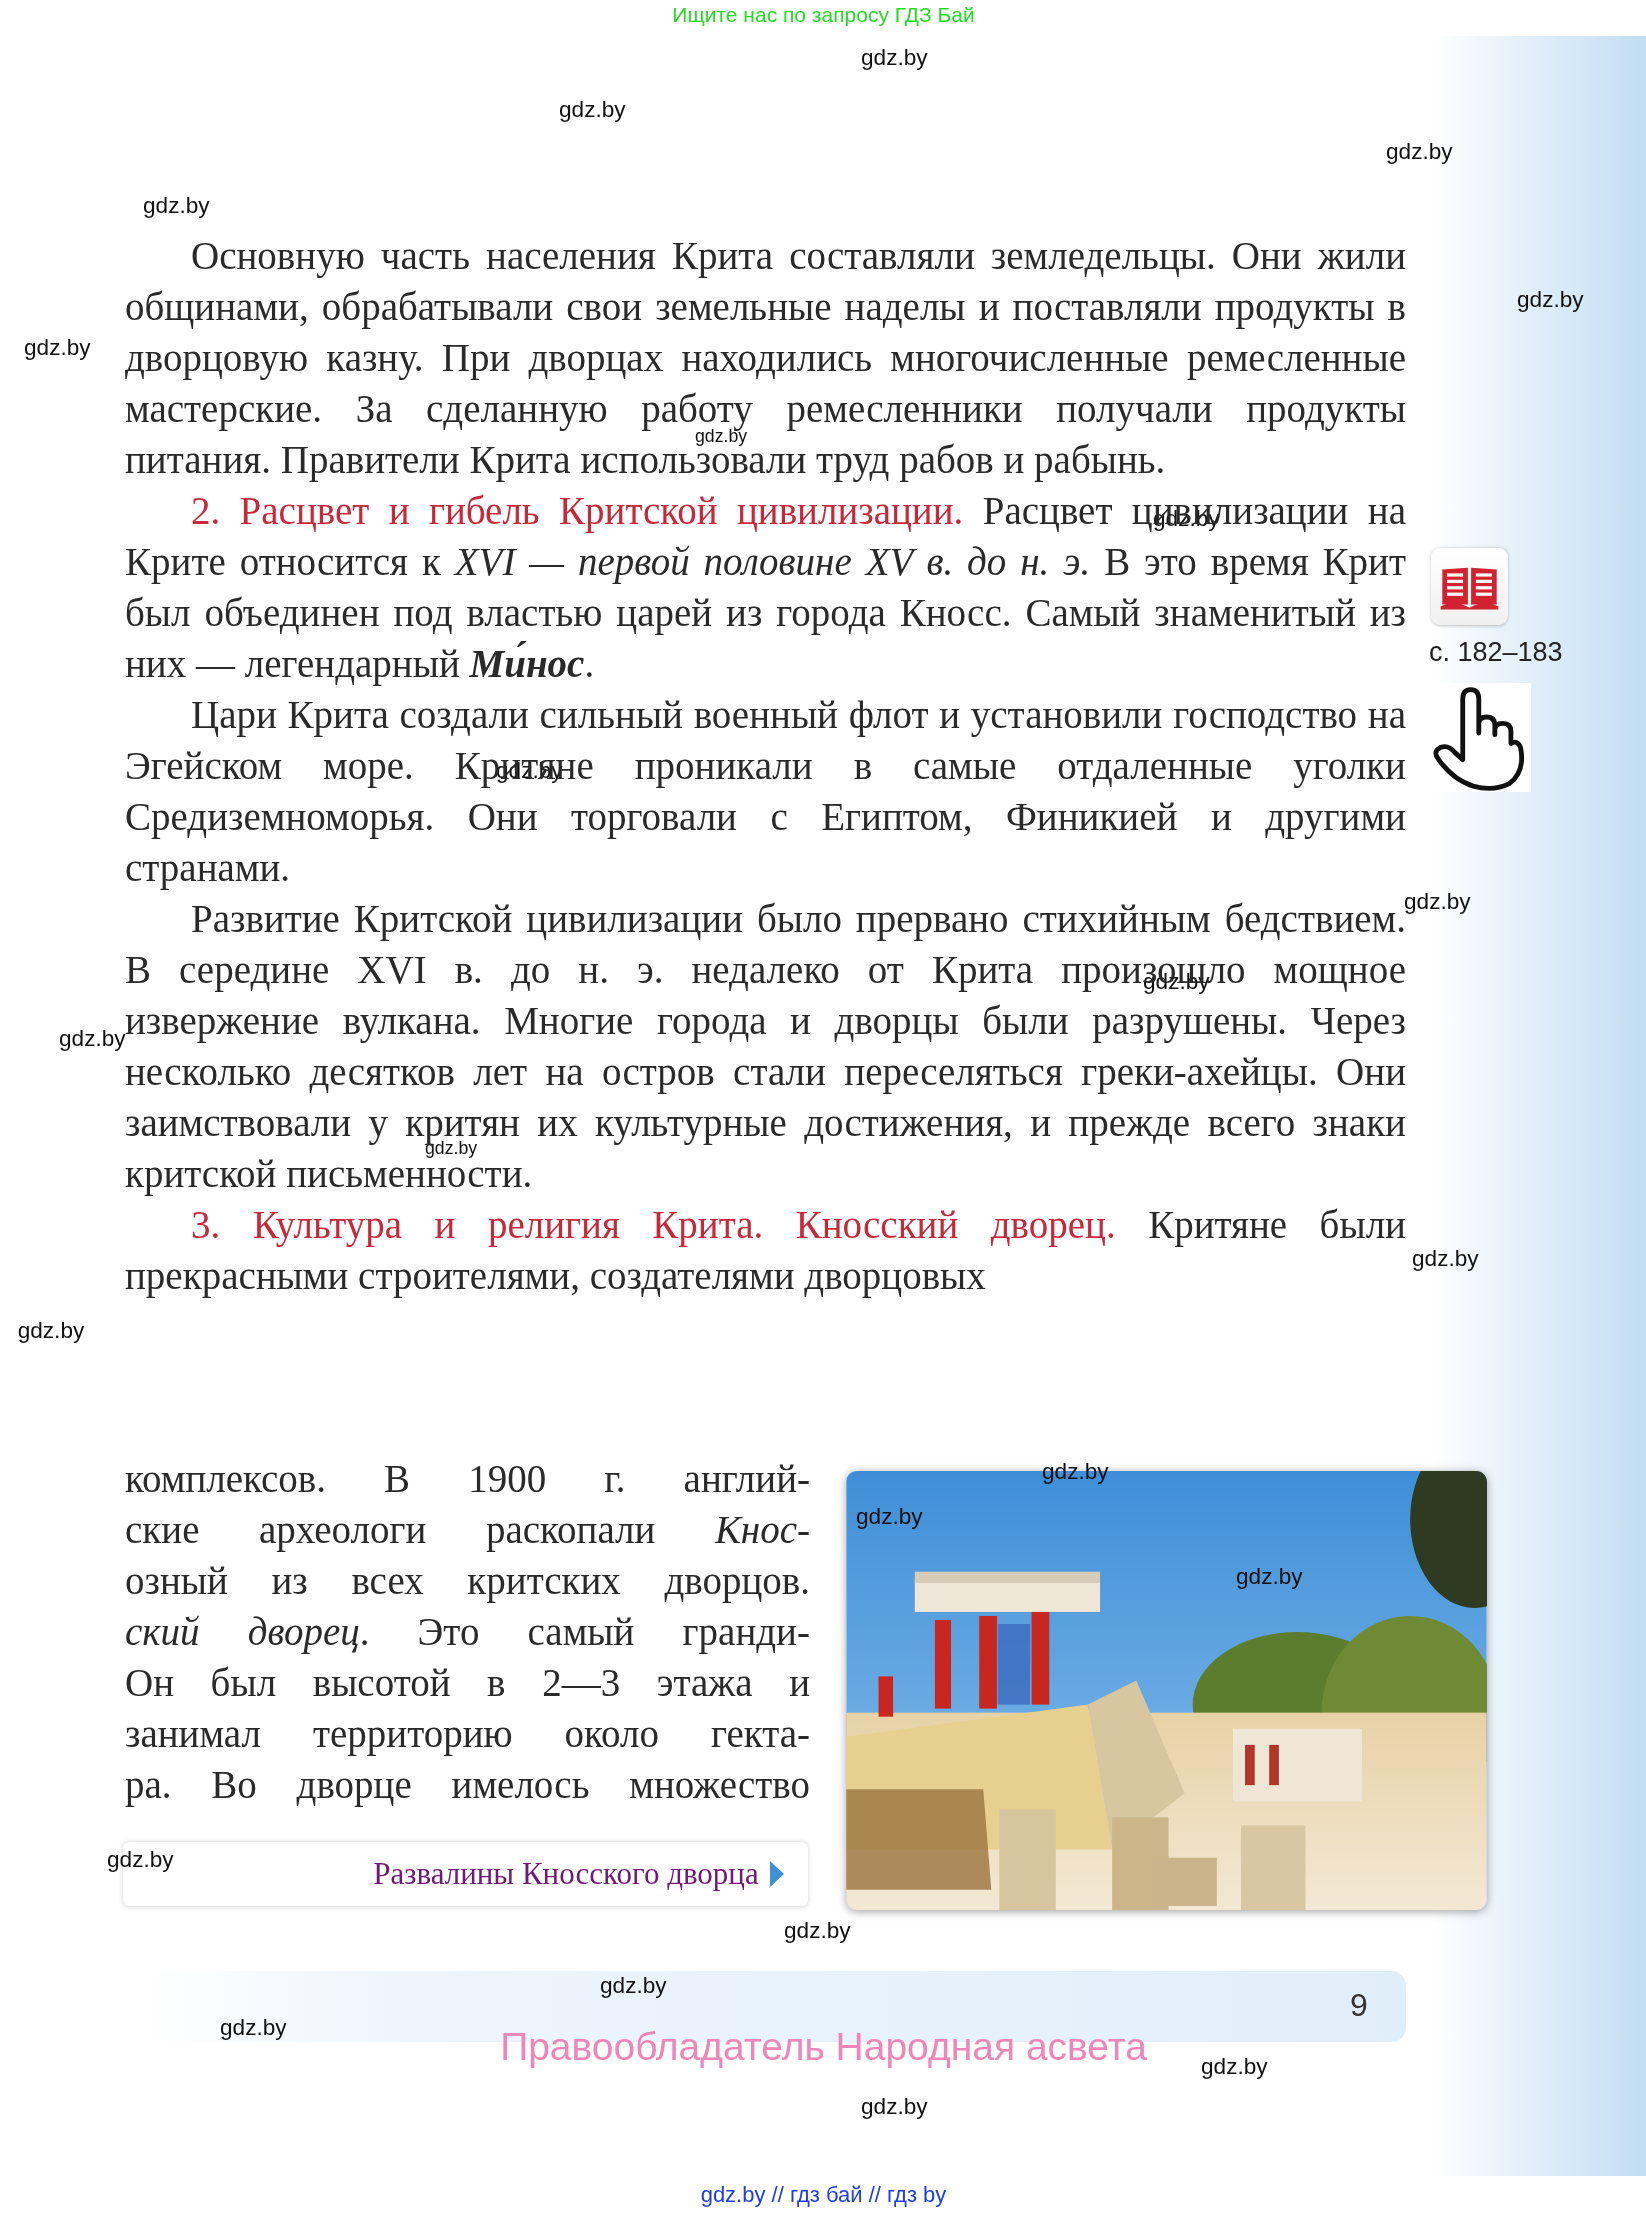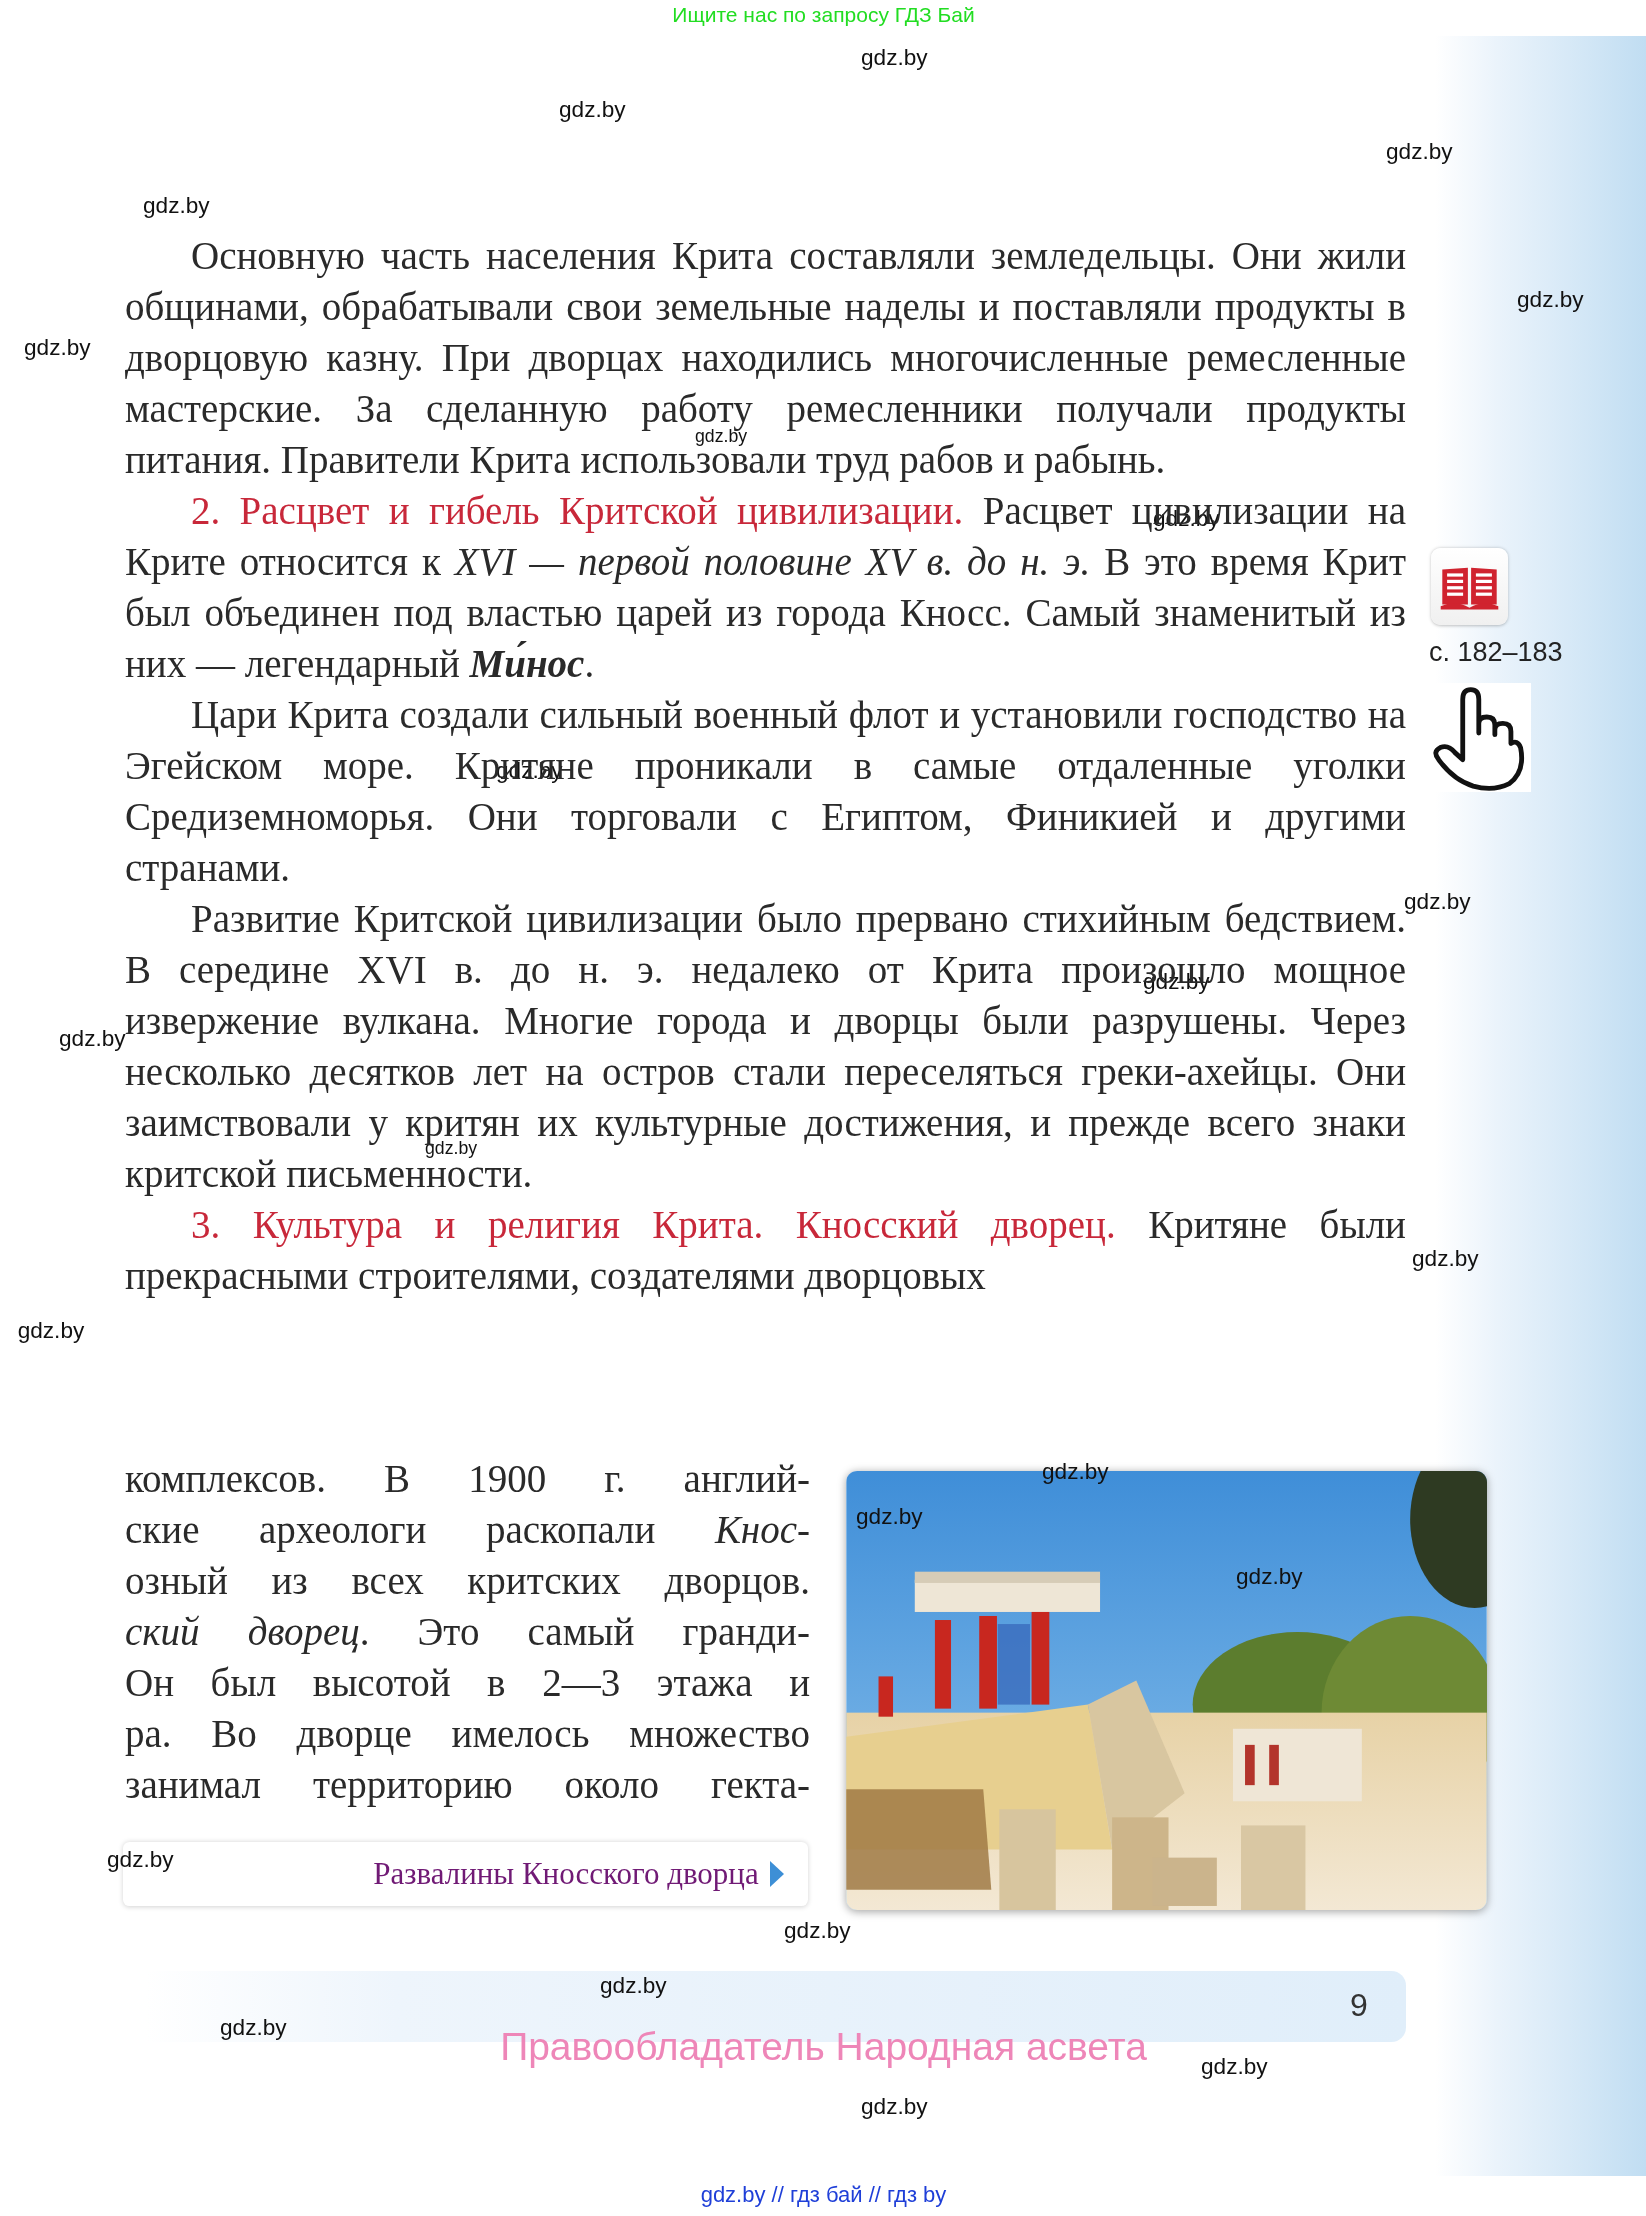--- a/index.html
+++ b/index.html
@@ -115,22 +115,22 @@
   <p class="para">Развитие Критской цивилизации было прервано стихийным бедствием. В середине XVI в. до н. э. недалеко от Крита произошло мощное извержение вулкана. Многие города и дворцы были разрушены. Через несколько десятков лет на остров стали переселяться греки-ахейцы. Они заимствовали у критян их культурные достижения, и прежде всего знаки критской письменности.</p>
   <p class="para"><span class="heading-red">3. Культура и религия Крита. Кносский дворец.</span><span> Критяне были прекрасными строителями, создателями дворцовых</span></p>
 </div>
 
 <div class="narrow-block">
   <span class="line">комплексов. В 1900 г. англий-</span>
   <span class="line"><span>ские археологи раскопали </span><span class="ital">Кнос-</span></span>
   <span class="line">озный из всех критских дворцов.</span>
   <span class="line"><span class="ital">ский дворец</span><span>. Это самый гранди-</span></span>
   <span class="line">Он был высотой в 2—3 этажа и</span>
+  <span class="line">занимал территорию около гекта-</span>
   <span class="line">ра. Во дворце имелось множество</span>
-  <span class="line">занимал территорию около гекта-</span>
 </div>
 
 <div class="caption-box">
   <span class="caption-text">Развалины Кносского дворца</span>
   <span class="caption-arrow"></span>
 </div>
 <div class="wm" style="left:107px;top:1847px">gdz.by</div>
 
 <div class="photo">
   <svg width="641" height="439" viewBox="0 0 795 545" xmlns="http://www.w3.org/2000/svg">

